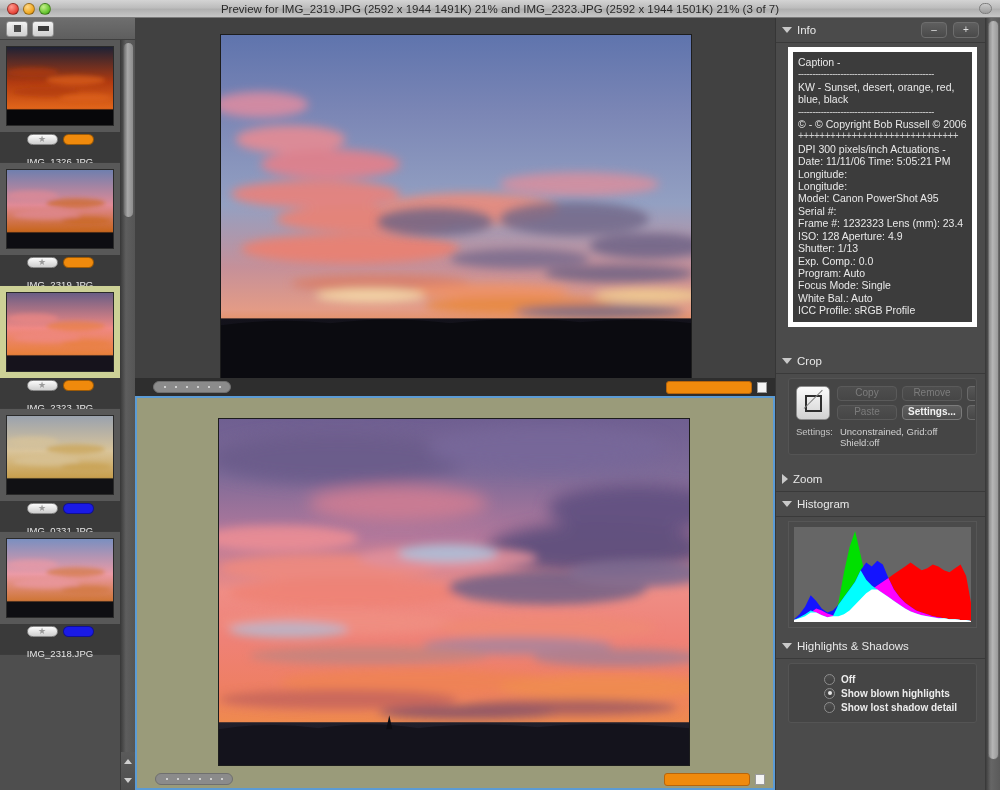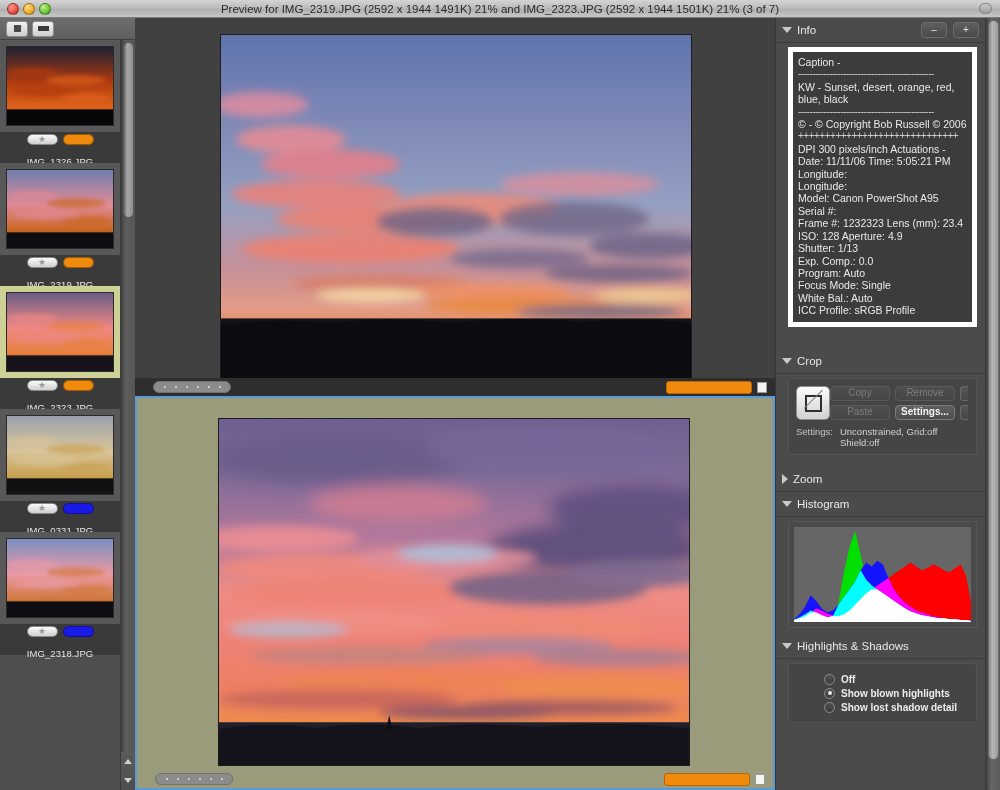--- a/index.html
+++ b/index.html
@@ -160,21 +160,21 @@
   }
   .hr-dash { color:#cfcfcf; letter-spacing:-0.5px; font-size:10px; overflow:hidden; white-space:nowrap; display:block; }
   .info-line { white-space:nowrap; overflow:hidden; }
   .info-line.wrap { white-space:normal; }
 
   
   .sec-body {
     margin:4px 8px 0 12px; background:#454545;
     border:1px solid #545454; border-radius:3px; padding:7px 7px 6px 7px;
   }
-  .crop-row { display:flex; align-items:center; }
+  .crop-row { display:flex; align-items:center; gap:7px; }
   .crop-tool {
     width:34px; height:34px; border-radius:5px;
     background:linear-gradient(to bottom,#fbfbfb,#d2d2d2);
     border:1px solid #8d8d8d; position:relative; flex:0 0 auto;
   }
   .crop-grid { position:absolute; left:8px; top:8px; width:17px; height:17px; border:2px solid #2f2f2f; }
   .crop-diag { position:absolute; left:7px; top:21px; width:26px; height:1px; background:#7e7e7e; transform:rotate(-45deg); transform-origin:left center;}
   .btn-col { display:flex; flex-direction:column; gap:4px; }
   .btn-2col { display:flex; gap:5px; }
   .pbtn {

